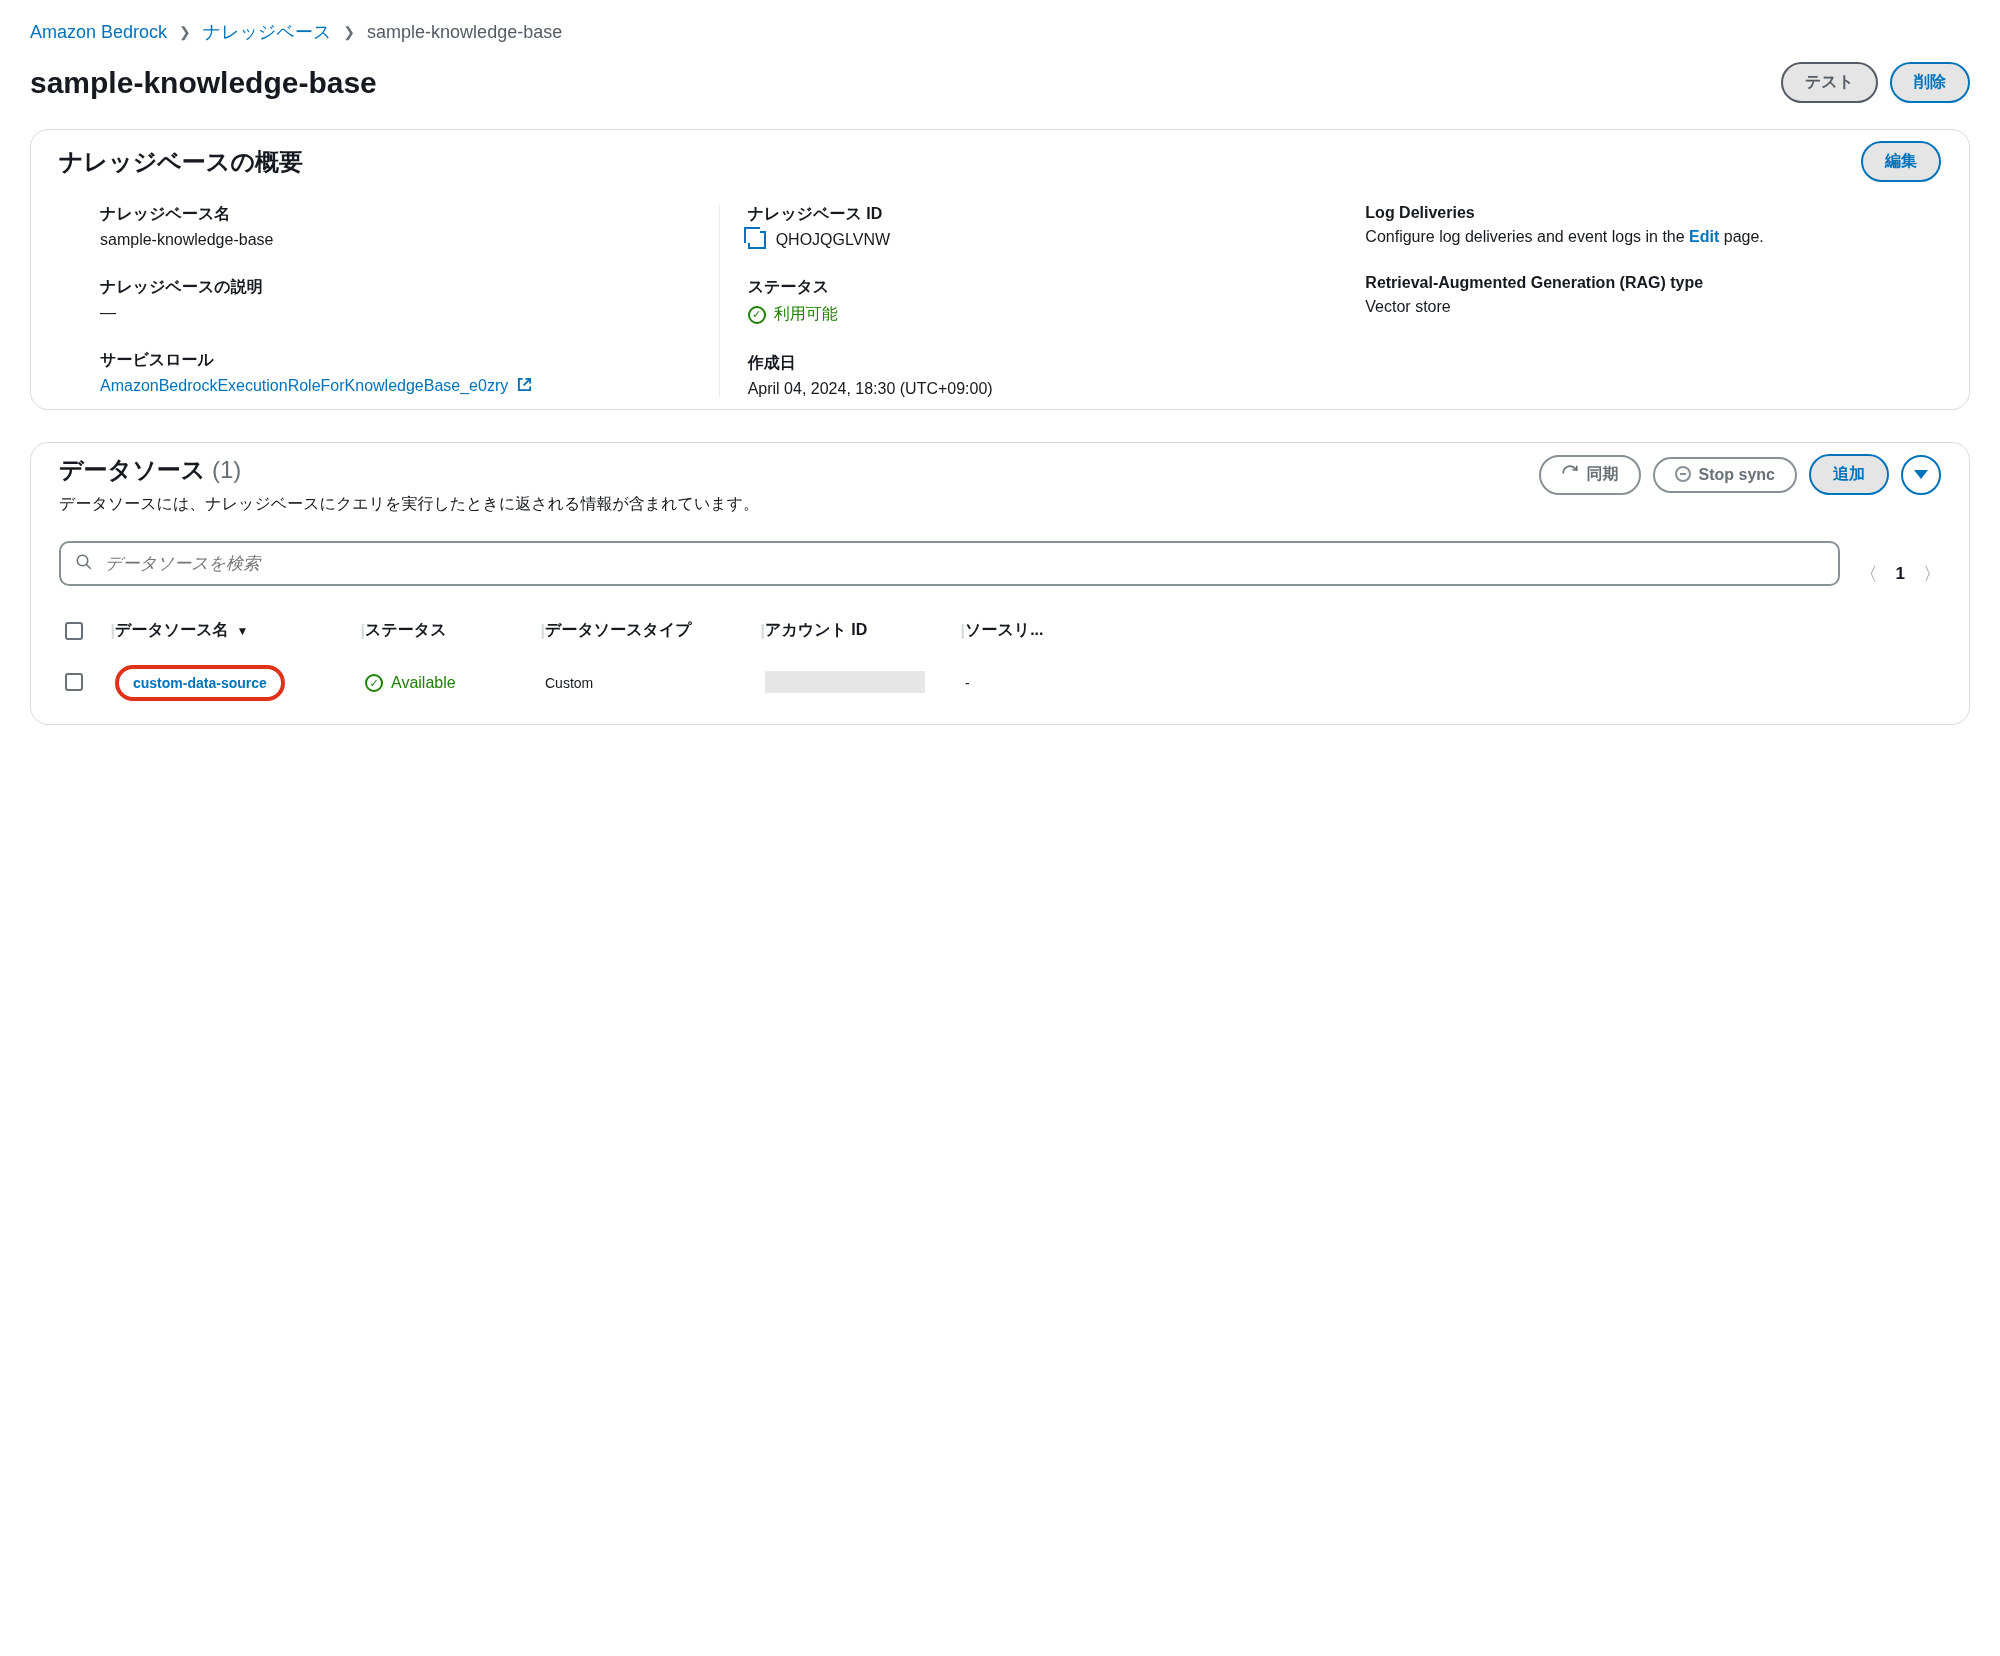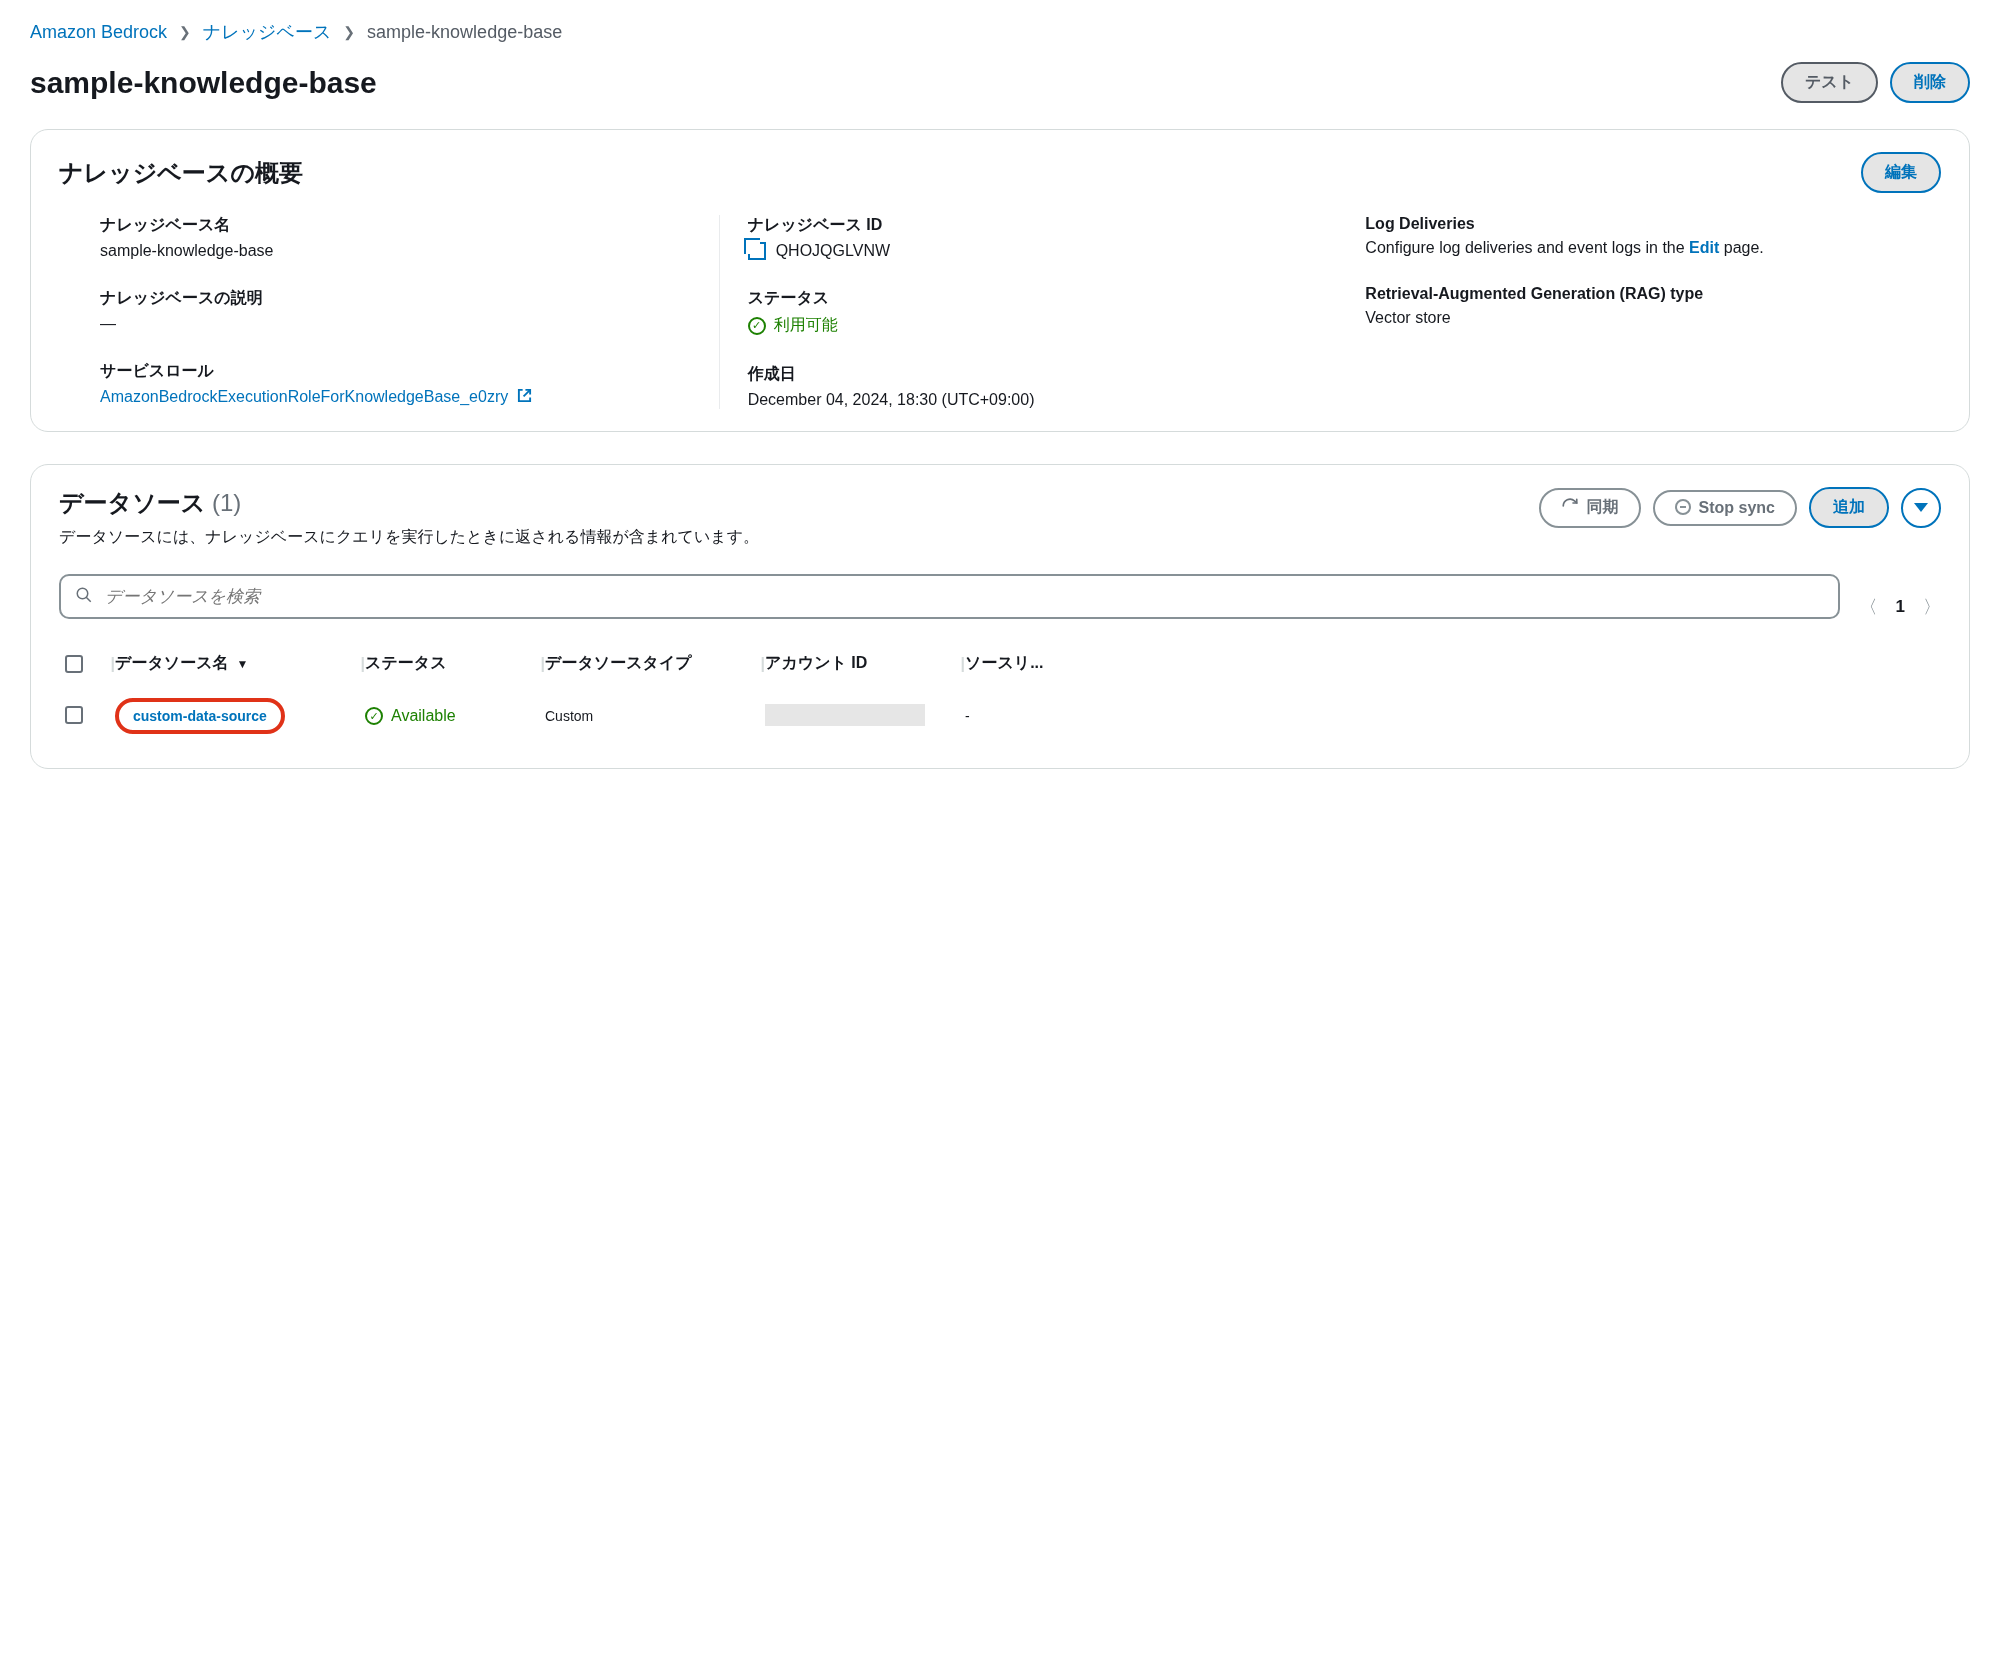--- a/index.html
+++ b/index.html
@@ -35,21 +35,21 @@
     font-weight: 700;
     background: #e5e5e5;
     cursor: pointer;
     border: 2px solid #545b64;
     color: #545b64;
   }
   .btn.primary { border-color: #0073bb; color: #0073bb; }
   .panel {
     border: 1px solid #d5dbdb;
     border-radius: 18px;
-    padding: 22px 28px;
+    padding: 11px 28px;
     margin-bottom: 32px;
   }
   .panel-header {
     display: flex;
     justify-content: space-between;
     align-items: center;
     margin-bottom: 22px;
   }
   .panel-title { font-size: 24px; font-weight: 700; }
   .overview-grid {
@@ -256,21 +256,21 @@
       </div>
       <div class="field">
         <div class="field-label">ステータス</div>
         <div class="status-row">
           <span class="status-icon">✓</span>
           <span>利用可能</span>
         </div>
       </div>
       <div class="field">
         <div class="field-label">作成日</div>
-        <div class="field-value">December 04, 2024, 18:30 (UTC+09:00)</div>
+        <div class="field-value">April 04, 2024, 18:30 (UTC+09:00)</div>
       </div>
     </div>
     <div class="overview-col mid" style="border-left:none;">
       <div class="field">
         <div class="field-label">Log Deliveries</div>
         <div class="field-value">
           <span>Configure log deliveries and event logs in the </span><a href="#" class="link" style="font-weight:700;">Edit</a><span> page.</span>
         </div>
       </div>
       <div class="field">

